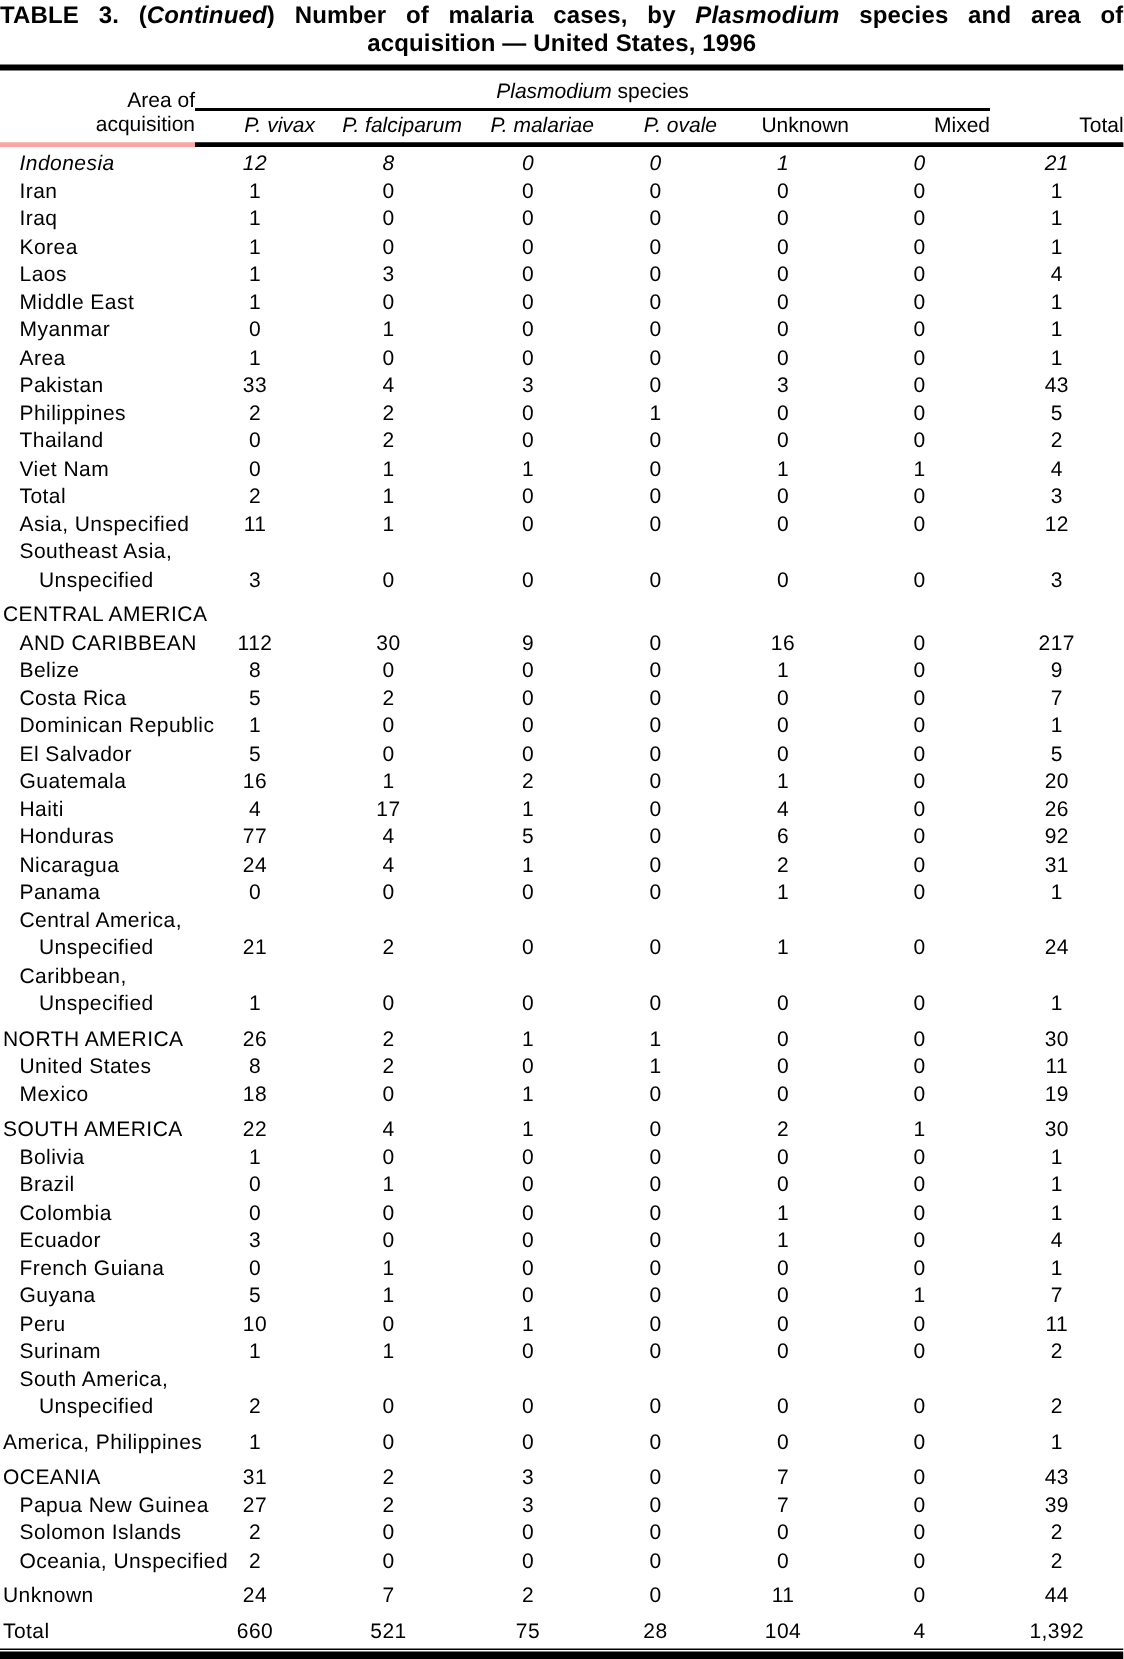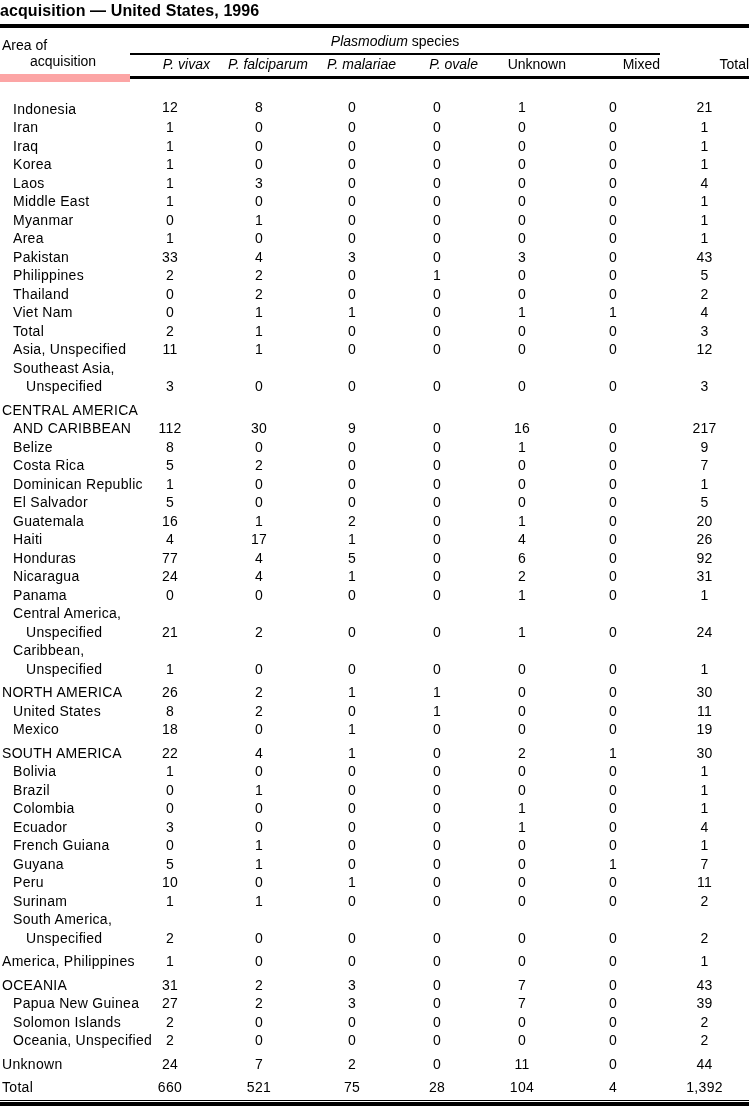--- a/index.html
+++ b/index.html
@@ -2,52 +2,53 @@
 <html><head>
 <meta charset="utf-8">
 <style>
   html,body{margin:0;padding:0;background:#fff;color:#000;}
   body{width:749px;height:1106px;font-family:"Liberation Sans",sans-serif;overflow:hidden;}
   .page{position:relative;width:749px;height:1106px;background:#fff;}
 
   
   .title{font-weight:bold;font-size:16px;line-height:19px;padding-top:1px;letter-spacing:.1px;}
   .title .l1{text-align:justify;text-align-last:justify;}
-  .title .l2{text-align:left;}
+  .title .l2{text-align:center;}
   .italic{font-style:italic;}
   .rule-title{height:4px;background:#000;margin-top:4px;}
 
   
   table{border-collapse:collapse;table-layout:fixed;width:749px;margin-top:6px;}
   th,td{padding:0;margin:0;font-weight:normal;font-size:14px;white-space:nowrap;}
   thead th{vertical-align:bottom;}
-  .area-th{text-align:left;border-bottom:8px solid #fca5a5;vertical-align:bottom;}
+  .area-th{text-align:right;border-bottom:3px solid #fca5a5;vertical-align:bottom;}
   .area-th .al1{padding-left:2px;line-height:15px;}
   .area-th .al2{padding-left:30px;line-height:17px;padding-bottom:4px;}
   .species-th{text-align:center;border-bottom:2px solid #000;line-height:15px;padding-bottom:4px;}
   tr.cols th{border-bottom:3px solid #000;text-align:right;line-height:16px;padding-bottom:4px;padding-top:1px;}
 
   tbody td{line-height:18.5px;letter-spacing:.3px;}
-  tbody tr:first-child td{padding-top:18px;}
+  tbody tr:first-child td{padding-top:1px;font-style:italic;}
   tr.gap td{padding-top:5px;margin-top:36px;}
   td.num{text-align:center;}
   td.label{text-align:left;}
   .ind0{padding-left:2px;}
   .ind1{padding-left:13px;}
   .ind2{padding-left:26px;}
 
   .rule-thin{height:1px;background:#000;margin-top:3px;}
   .rule-bottom{height:5px;background:#000;margin-top:1px;}
 </style>
 </head>
 <body>
 
 <div class="page">
 
   <div class="title">
+    <div class="l1"><span>TABLE 3. (</span><span class="italic">Continued</span><span>) Number of malaria cases, by </span><span class="italic">Plasmodium</span><span> species and area of</span></div>
     <div class="l2">acquisition — United States, 1996</div>
   </div>
 
   <div class="rule-title"></div>
 
   <table>
     <colgroup>
       <col style="width:130px">
       <col style="width:80px">
       <col style="width:98px">

